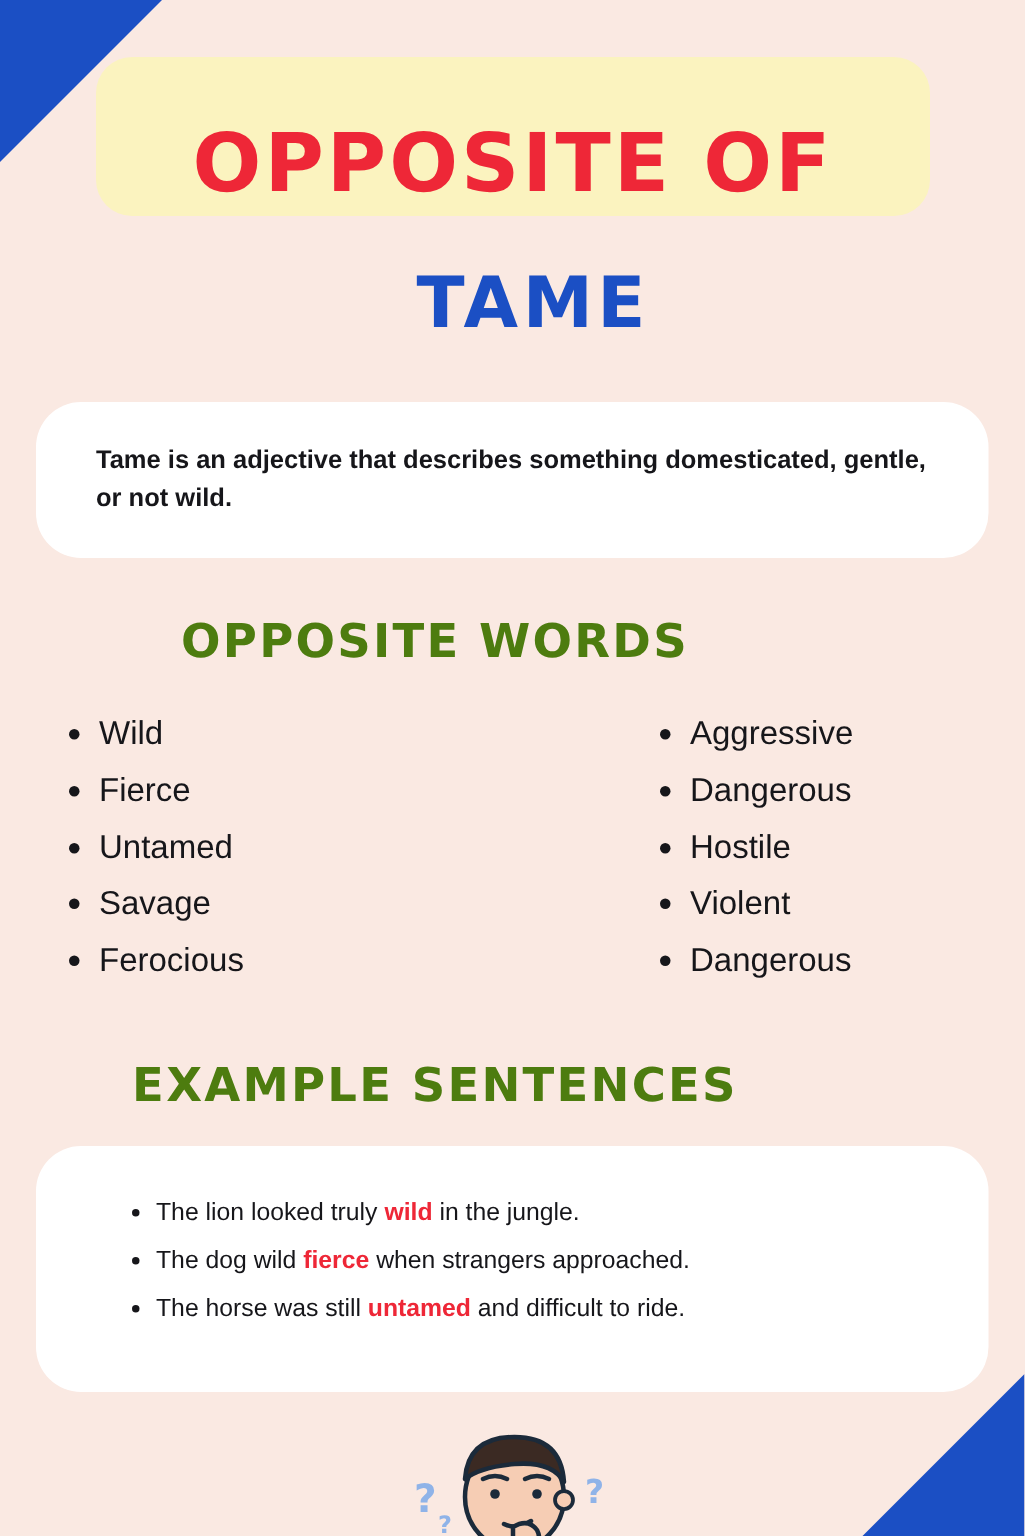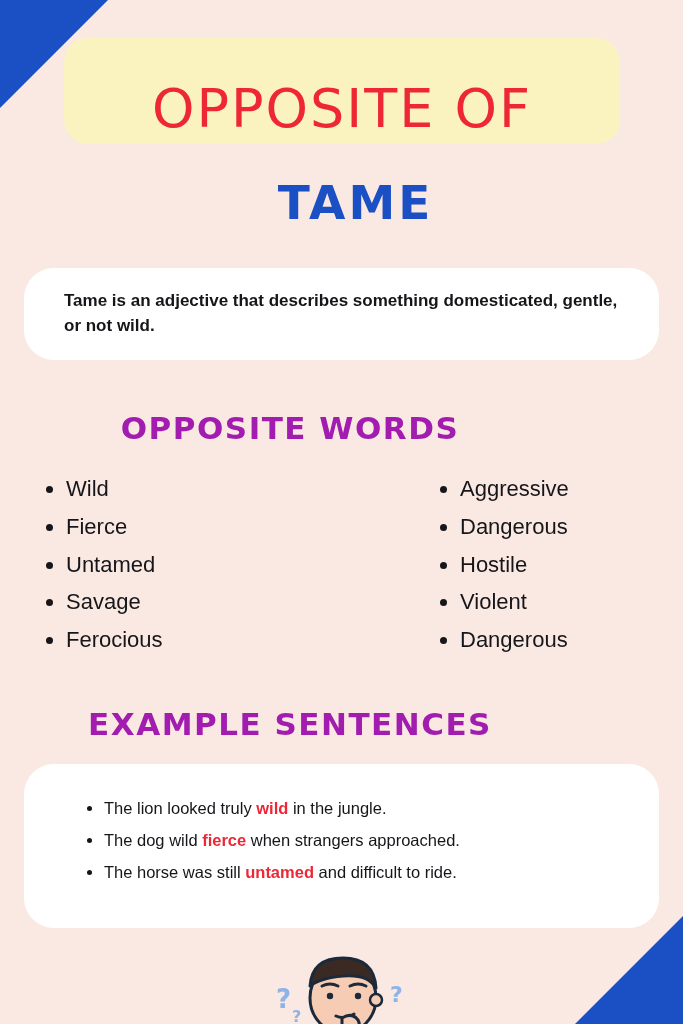--- a/index.html
+++ b/index.html
@@ -48,21 +48,21 @@
     width: 556px;
     height: 106px;
     background: #fbf3bf;
     border-radius: 24px;
     display: flex;
     align-items: center;
     justify-content: center;
   }
   .title-text {
     font-family: "DejaVu Sans", sans-serif;
-    font-weight: normal;
+    font-weight: bold;
     font-size: 54px;
     letter-spacing: 2px;
     color: #ee2737;
     text-transform: uppercase;
     line-height: 1;
     margin-top: 36px;
   }
 
   .word-title {
     position: absolute;
@@ -78,21 +78,21 @@
     text-transform: uppercase;
     padding-left: 14px;
   }
 
   
   .definition-card {
     position: absolute;
     top: 268px;
     left: 24px;
     width: 635px;
-    height: 92px;
+    height: 104px;
     background: #ffffff;
     border-radius: 30px;
     box-sizing: border-box;
     padding: 26px 40px;
     display: flex;
     align-items: center;
   }
   .definition-text {
     font-size: 17px;
     font-weight: bold;
@@ -103,21 +103,21 @@
   
   .section-heading {
     position: absolute;
     left: 0;
     width: 580px;
     text-align: center;
     font-family: "DejaVu Sans", sans-serif;
     font-weight: bold;
     font-size: 31px;
     letter-spacing: 1.5px;
-    color: #a21caf;
+    color: #4d7c0f;
     text-transform: uppercase;
   }
   #heading-opposite { top: 410px; }
   #heading-examples { top: 706px; }
 
   
   .words-wrap {
     position: absolute;
     top: 470px;
     left: 0;

